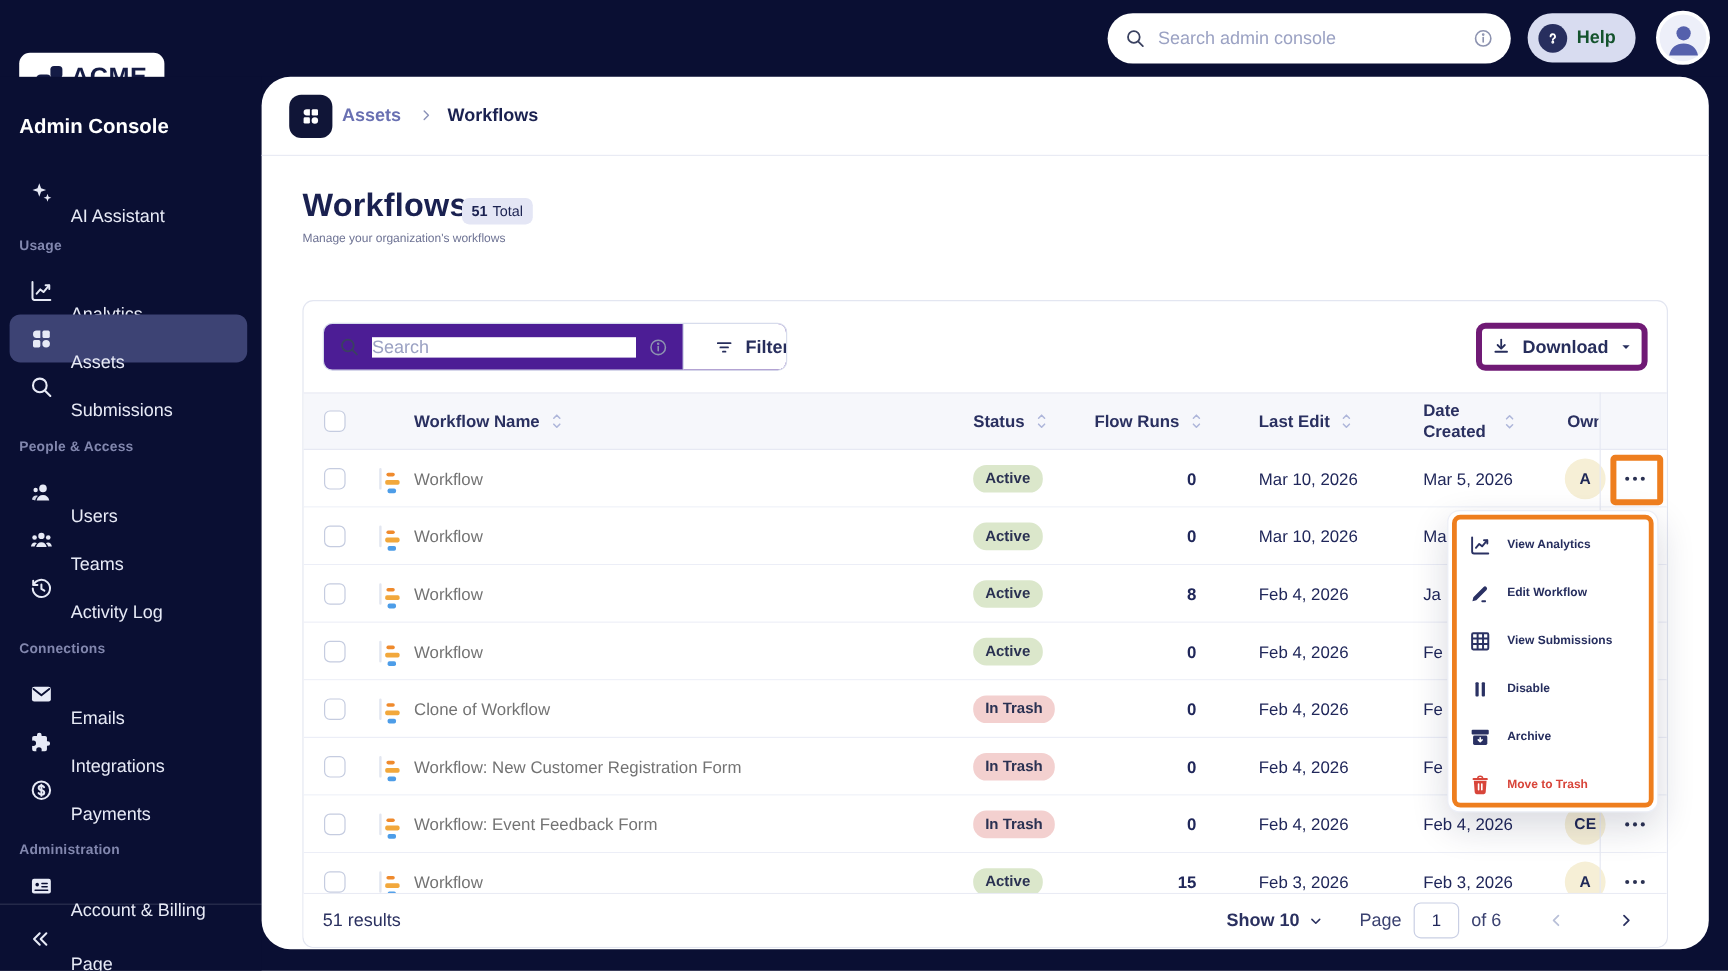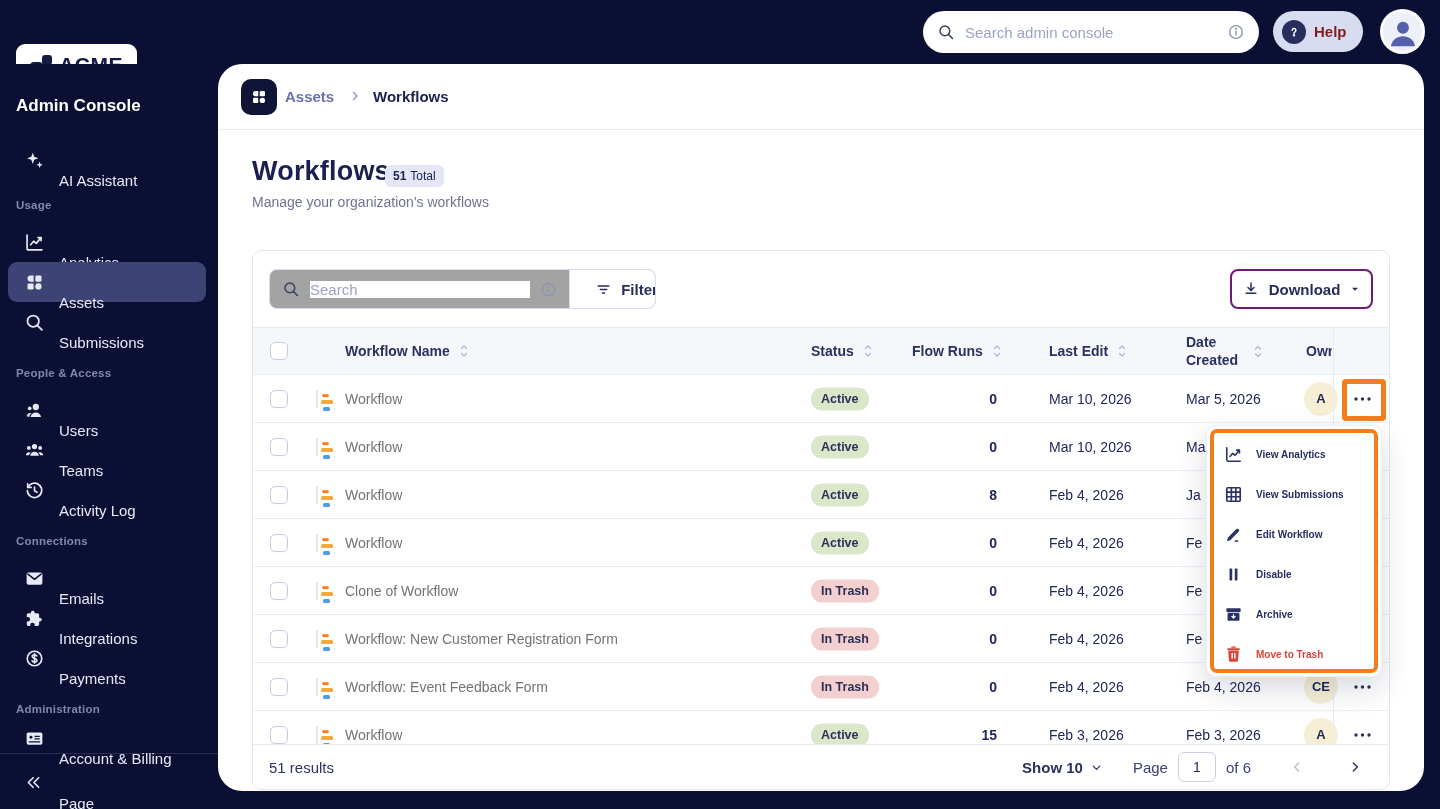--- a/index.html
+++ b/index.html
@@ -17,21 +17,21 @@
   .logo-text { font-size:21px; font-weight:800; color:#141B45; letter-spacing:.5px; }
 
   .top-search { position:absolute; left:923px; top:11px; width:336px; height:42px; background:#fff; border-radius:21px;
                 display:flex; align-items:center; padding:0 14px; gap:10px; }
   .top-search input { flex:1; border:none; outline:none; font-size:15px; color:#20275A; font-family:inherit; background:transparent; }
   .top-search input::placeholder { color:#9BA2C3; }
 
   .help-btn { position:absolute; left:1273px; top:11px; height:41px; padding:0 16px 0 9px; background:#D8DCF0; border-radius:21px;
               display:flex; align-items:center; gap:8px; border:none; cursor:pointer; }
   .help-q { width:24px; height:24px; border-radius:50%; background:#272E5E; display:flex; align-items:center; justify-content:center; }
-  .help-label { font-size:15px; font-weight:700; color:#7f1d1d; font-family:inherit; }
+  .help-label { font-size:15px; font-weight:700; color:#14532d; font-family:inherit; }
 
   .avatar-btn { position:absolute; left:1380px; top:9px; width:45px; height:45px; border-radius:50%; background:#EDEFF9;
                 border:3px solid #fff; display:flex; align-items:center; justify-content:center; overflow:hidden; }
 
   
   .sidebar { position:absolute; left:0; top:64px; width:218px; bottom:0; background:#0A0F33;padding-left:24px; }
   .sb-title { position:absolute; left:16px; top:32px; font-size:17px; font-weight:600; color:#FFFFFF; }
   .sb-item { position:absolute; left:8px; width:198px; height:40px; display:flex; align-items:center; gap:14px;
              padding:0 0 0 16px; border-radius:9px; color:#E7EAF6; font-size:15px; cursor:pointer; }
   .sb-item.active { background:#3D4374; }
@@ -49,32 +49,32 @@
                display:flex; align-items:center; justify-content:center; color:#fff; }
   .crumb-parent { position:absolute; left:67px; top:24px; font-size:15px; font-weight:600; color:#6970B2; cursor:pointer; }
   .crumb-sep { position:absolute; left:131px; top:26px; color:#9BA2C3; }
   .crumb-current { position:absolute; left:155px; top:24px; font-size:15px; font-weight:700; color:#1A2150; }
 
   .page-title { position:absolute; left:34px; top:92px; font-size:27px; font-weight:800; color:#1A2150; letter-spacing:.2px; }
   .total-badge { position:absolute; left:167px; top:101px; height:22px; background:#E4E6F5; border-radius:6px;
                  display:flex; align-items:center; gap:4px; padding:0 8px; color:#1A2150; }
   .total-badge .n { font-size:12px; font-weight:800; }
   .total-badge .t { font-size:12px; font-weight:500; }
-  .page-sub { position:absolute; left:34px; top:130px; font-size:14px; color:#6E7394; }
+  .page-sub { position:absolute; left:34px; top:130px; font-size:10px; color:#6E7394; }
 
   
   .tcard { position:absolute; left:34px; top:186px; width:1138px; height:540px; border:1px solid #E3E6F1; border-radius:9px; background:#fff; }
 
-  .tsearch-group { position:absolute; left:16px; top:18px; height:40px; display:flex; border:1px solid #D7DCEC; border-radius:8px; overflow:hidden; background:#a3a3a3; }
+  .tsearch-group { position:absolute; left:16px; top:18px; height:40px; display:flex; border:1px solid #D7DCEC; border-radius:8px; overflow:hidden; background:#4c1d95; }
   .tsearch { width:299px; display:flex; align-items:center; gap:10px; padding:0 12px; }
   .tsearch input { flex:1; border:none; outline:none; font-size:15px; color:#20275A; font-family:inherit; }
   .tsearch input::placeholder { color:#9BA2C3; }
   .filter-btn { width:86px; display:flex; align-items:center; justify-content:center; gap:9px; border:none; border-left:1px solid #D7DCEC;
                 background:#fff; cursor:pointer; font-family:inherit; font-size:15px; font-weight:700; color:#272E5C;padding-left:28px; }
-  .download-btn { position:absolute; right:16px; top:18px; height:40px; width:143px; border:2px solid #701a75; border-radius:8px; background:#fff;
+  .download-btn { position:absolute; right:16px; top:18px; height:40px; width:143px; border:5px solid #701a75; border-radius:8px; background:#fff;
                   display:flex; align-items:center; justify-content:center; gap:9px; cursor:pointer;
                   font-family:inherit; font-size:15px; font-weight:700; color:#272E5C; }
 
   .thead { position:absolute; left:0; top:76px; width:100%; height:48px; background:#F6F7FB;
            border-top:1px solid #E9EBF4; border-bottom:1px solid #E7E9F3; }
   .hcell { position:absolute; top:50%; transform:translateY(-50%); display:flex; align-items:center; gap:8px;
            font-size:14px; font-weight:700; color:#2A3060; }
   .sorter { color:#AEB6DA; cursor:pointer; }
 
   .rows { position:absolute; left:0; top:124px; width:100%; height:372px; overflow:hidden; }
@@ -613,36 +613,36 @@
               <path d="M3.5 3.5v15a2 2 0 0 0 2 2h15"></path>
               <path d="M7.5 14.5l3.5-4 3 2.5 5.3-6.3"></path>
               <path d="M16 6.5h3.5V10"></path>
             </svg>
         </span>
         <span>View Analytics</span>
       </div>
 
       <div class="menu-item">
         <span class="ic">
+          <svg viewBox="0 0 24 24" width="19" height="19">
+              <path d="M3.8 20.2l1-4.2L15.6 5.2a2.2 2.2 0 0 1 3.1 3.1L7.9 19.2l-4.1 1z" fill="currentColor"></path>
+              <path d="M14.2 20.3h3" stroke="currentColor" stroke-width="2" stroke-linecap="round"></path>
+            </svg>
+        </span>
+        <span>Edit Workflow</span>
+      </div>
+
+      <div class="menu-item">
+        <span class="ic">
           <svg viewBox="0 0 24 24" fill="none" stroke="currentColor" stroke-width="2.1" width="19" height="19">
               <rect x="3.5" y="3.5" width="17" height="17" rx="1.2"></rect>
               <path d="M3.5 9h17M3.5 14.8h17M9.3 3.5v17M15 3.5v17"></path>
             </svg>
         </span>
         <span>View Submissions</span>
-      </div>
-
-      <div class="menu-item">
-        <span class="ic">
-          <svg viewBox="0 0 24 24" width="19" height="19">
-              <path d="M3.8 20.2l1-4.2L15.6 5.2a2.2 2.2 0 0 1 3.1 3.1L7.9 19.2l-4.1 1z" fill="currentColor"></path>
-              <path d="M14.2 20.3h3" stroke="currentColor" stroke-width="2" stroke-linecap="round"></path>
-            </svg>
-        </span>
-        <span>Edit Workflow</span>
       </div>
 
       <div class="menu-item">
         <span class="ic">
           <svg viewBox="0 0 24 24" fill="currentColor" width="19" height="19">
               <rect x="7" y="4.5" width="3.4" height="15" rx="1"></rect>
               <rect x="13.6" y="4.5" width="3.4" height="15" rx="1"></rect>
             </svg>
         </span>
         <span>Disable</span>

